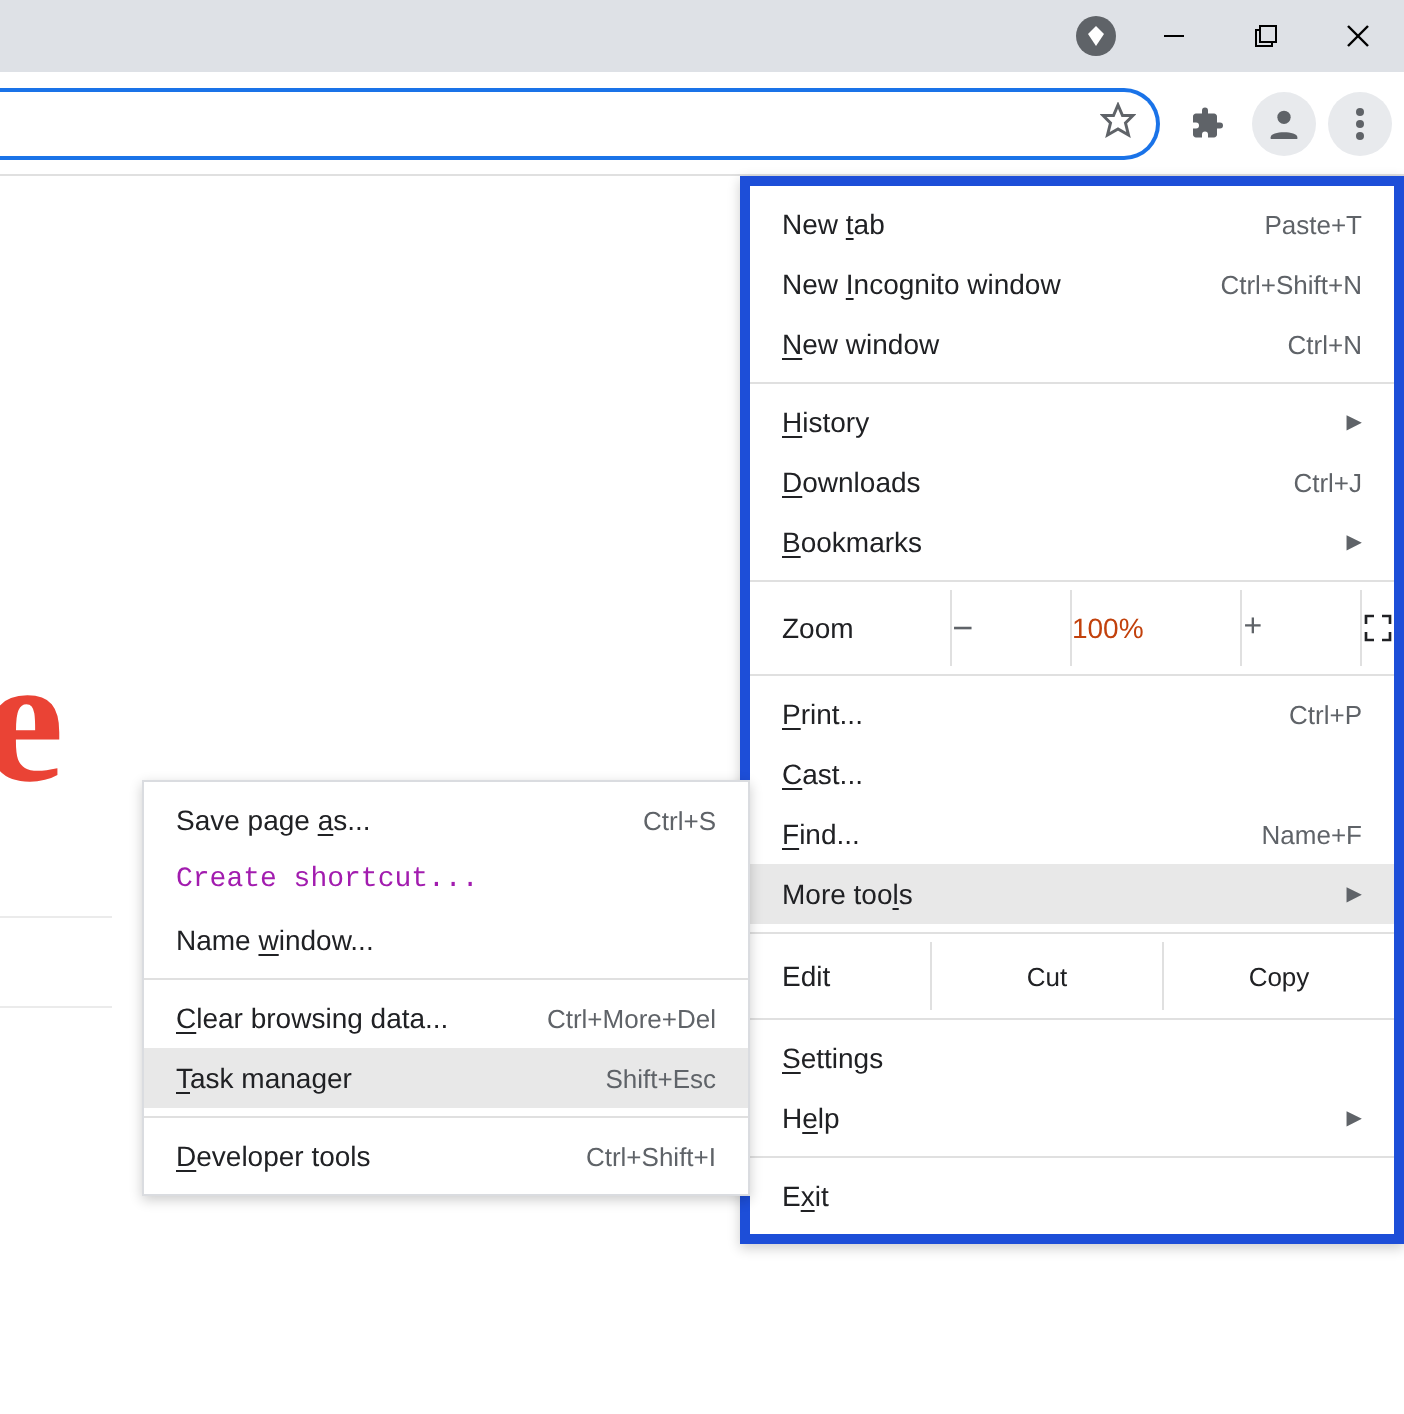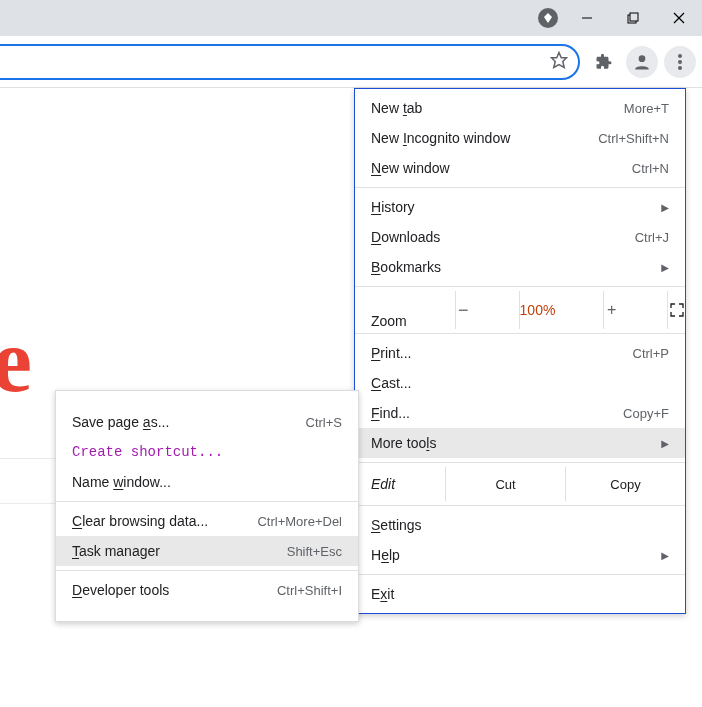--- a/index.html
+++ b/index.html
@@ -96,81 +96,81 @@
     left:0; top: 370px;
     width: 56px; height: 46px;
     background:#fff;
     border-top:1px solid #ebebeb;
     border-bottom:1px solid #ebebeb;
   }
 
   
   .menu {
     position:absolute;
-    top:88px; right:16px;
+    top:88px; right:0;
     width: 332px;
     background:#fff;
-    border:1px solid #1d4ed8;
+    border:5px solid #1d4ed8;
     box-shadow: 0 2px 6px rgba(0,0,0,0.2);
     padding:4px 0;
     font-size:14px;
     color:#202124;
   }
   .menu-item {
     display:flex;
     align-items:center;
     height:30px;
     padding:0 16px;
     position:relative;
   }
   .menu-item .label { flex:1; white-space:nowrap; }
   .menu-item .sc { color:#5f6368; font-size:13px; margin-left:10px; }
   .menu-item .arrow { margin-left:auto; color:#5f6368; font-size:10px; }
   .menu-item.highlight { background:#e8e8e8; }
   .menu-sep { height:1px; background:#e0e0e0; margin:4px 0; }
   .u { text-decoration: underline; text-decoration-thickness:1px; text-underline-offset:2px; }
   .zoom-row {
-    display:flex; align-items:flex-end; height:38px;
+    display:flex; align-items:center; height:38px;
     padding:0 0 0 16px;
     gap:48px;
   }
   .zoom-row .zlabel { width:74px; }
   .zoom-row .zctrl {
     display:flex; align-items:center; justify-content:center;
     height:100%;
     border-left:1px solid #e0e0e0;
     color:#5f6368;
   }
   .zoom-row .zminus { width:44px; font-size:18px; }
   .zoom-row .zval { width:58px; color:#c2410c; font-size:14px; }
   .zoom-row .zplus { width:44px; font-size:16px; }
   .zoom-row .zfs { width:50px; border-left:1px solid #e0e0e0; }
   .zfs svg { width:16px; height:16px; }
   .edit-row {
     display:flex; align-items:center; height:34px;
     padding-left:16px;
   }
-  .edit-row .elabel { width:74px;font-style:italic; }
+  .edit-row .elabel { width:74px; }
   .edit-row .eact {
     flex:1; height:100%;
     display:flex; align-items:center; justify-content:center;
     border-left:1px solid #e0e0e0;
     font-size:13px;
   }
 
   
   .submenu {
     position:absolute;
     top: 390px;
-    left: 55px;
+    left: 71px;
     width: 304px;
     background:#fff;
     border:1px solid #dadce0;
     box-shadow: 0 2px 6px rgba(0,0,0,0.2);
-    padding:16px 0;
+    padding:4px 0;
     font-size:14px;
   }
   .submenu .menu-item { height:30px; }
   .submenu .disabled { color:#a21caf;font-family:Liberation Mono, monospace; }
 </style>
 </head>
 <body>
 
 <div class="titlebar">
   <div class="incognito-badge">
@@ -226,21 +226,21 @@
 </div>
 
 <div class="content">
   <div class="logo-e">e</div>
   <div class="grey-band"></div>
 </div>
 
 <div class="menu">
   <div class="menu-item">
     <span class="label"><span>New </span><span class="u">t</span><span>ab</span></span>
-    <span class="sc">More+T</span>
+    <span class="sc">Paste+T</span>
   </div>
   <div class="menu-item">
     <span class="label"><span>New </span><span class="u">I</span><span>ncognito window</span></span>
     <span class="sc">Ctrl+Shift+N</span>
   </div>
   <div class="menu-item">
     <span class="label"><span></span><span class="u">N</span><span>ew window</span></span>
     <span class="sc">Ctrl+N</span>
   </div>
   <div class="menu-sep"></div>
@@ -271,21 +271,21 @@
   <div class="menu-sep"></div>
   <div class="menu-item">
     <span class="label"><span></span><span class="u">P</span><span>rint...</span></span>
     <span class="sc">Ctrl+P</span>
   </div>
   <div class="menu-item">
     <span class="label"><span></span><span class="u">C</span><span>ast...</span></span>
   </div>
   <div class="menu-item">
     <span class="label"><span></span><span class="u">F</span><span>ind...</span></span>
-    <span class="sc">Copy+F</span>
+    <span class="sc">Name+F</span>
   </div>
   <div class="menu-item highlight">
     <span class="label"><span>More too</span><span class="u">l</span><span>s</span></span>
     <span class="arrow">▶</span>
   </div>
   <div class="menu-sep"></div>
   <div class="edit-row">
     <span class="elabel">Edit</span>
     <div class="eact">Cut</div>
     <div class="eact">Copy</div>

